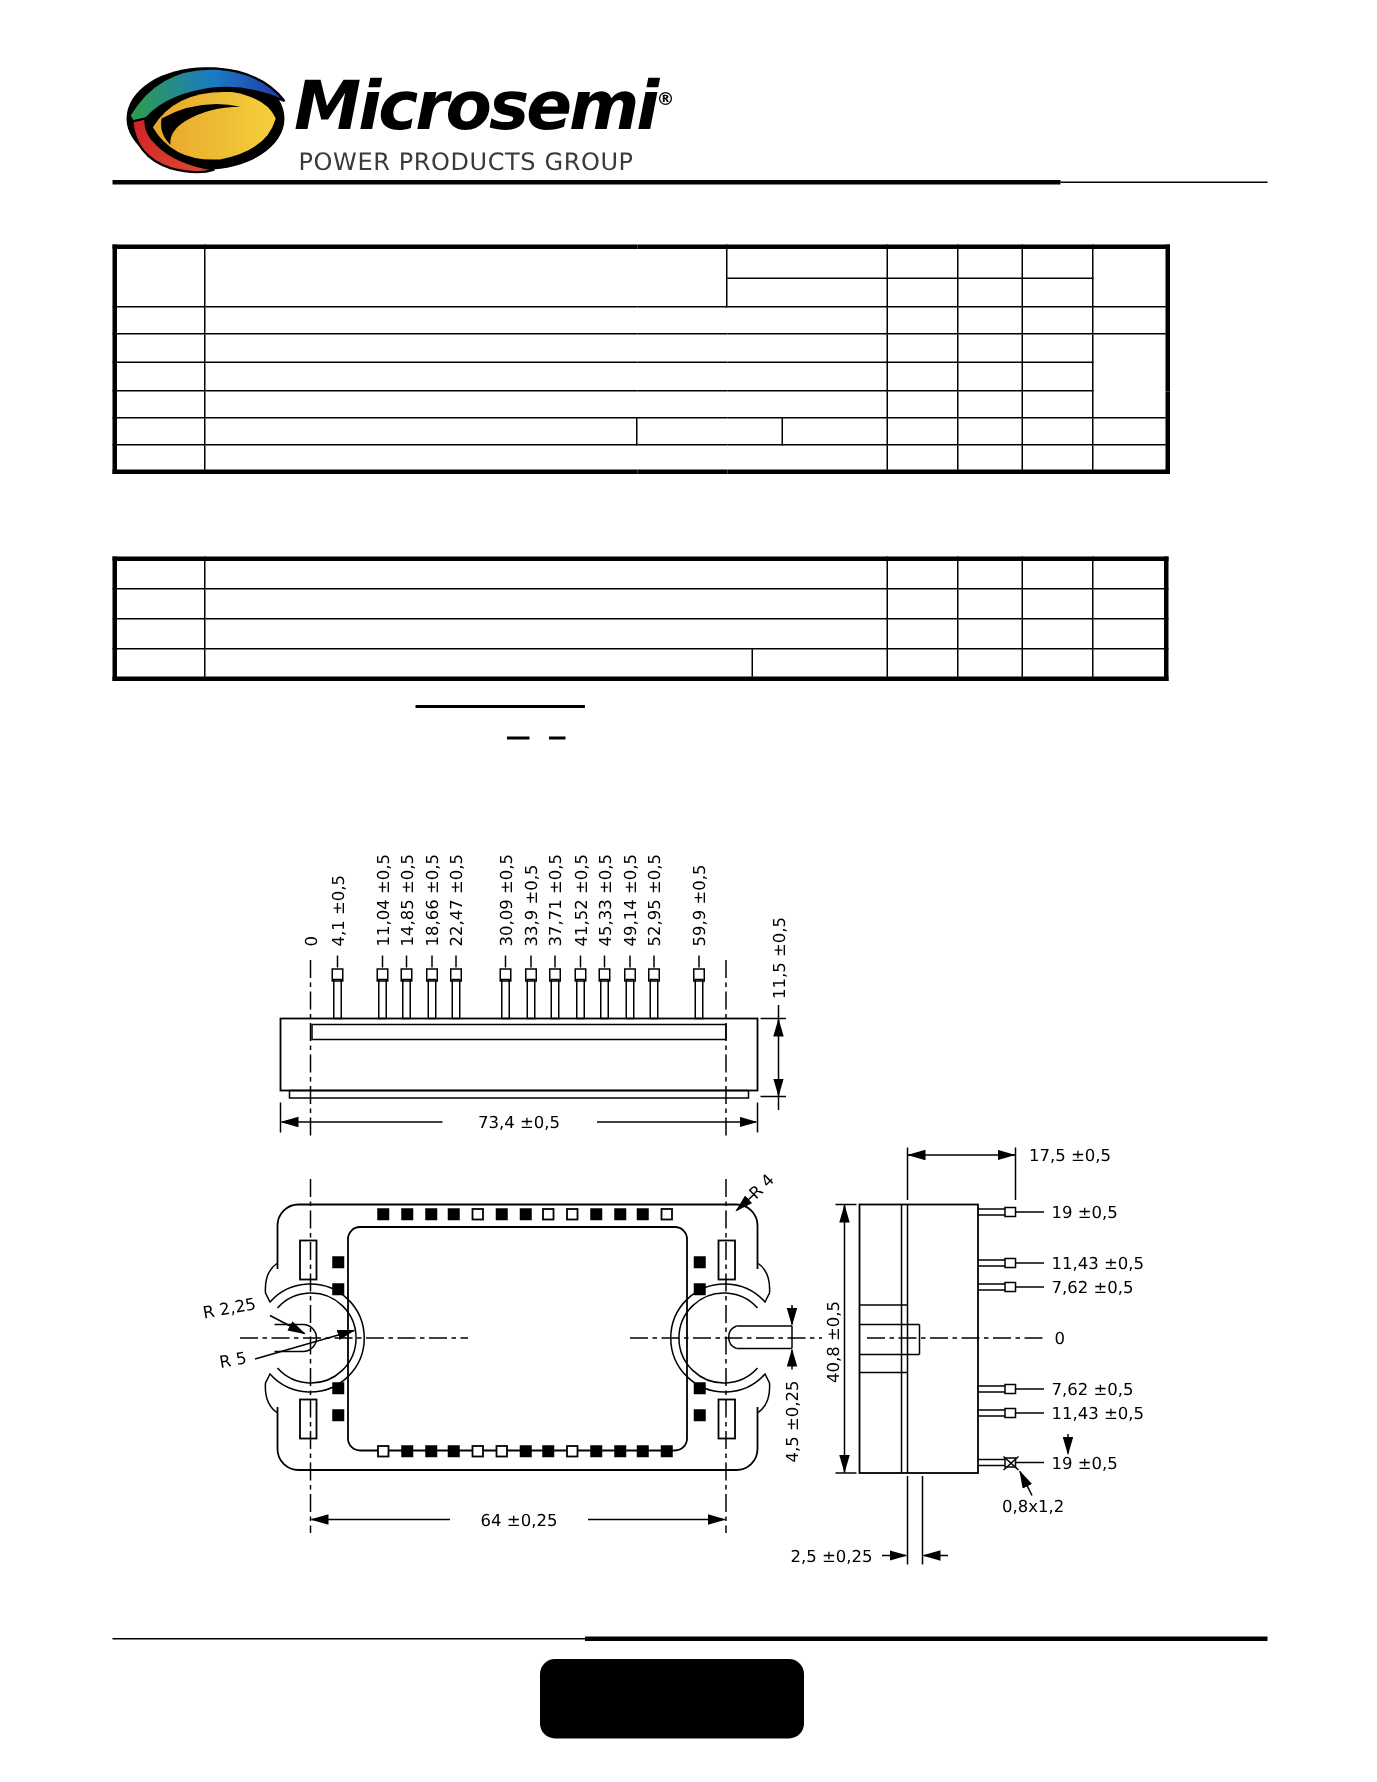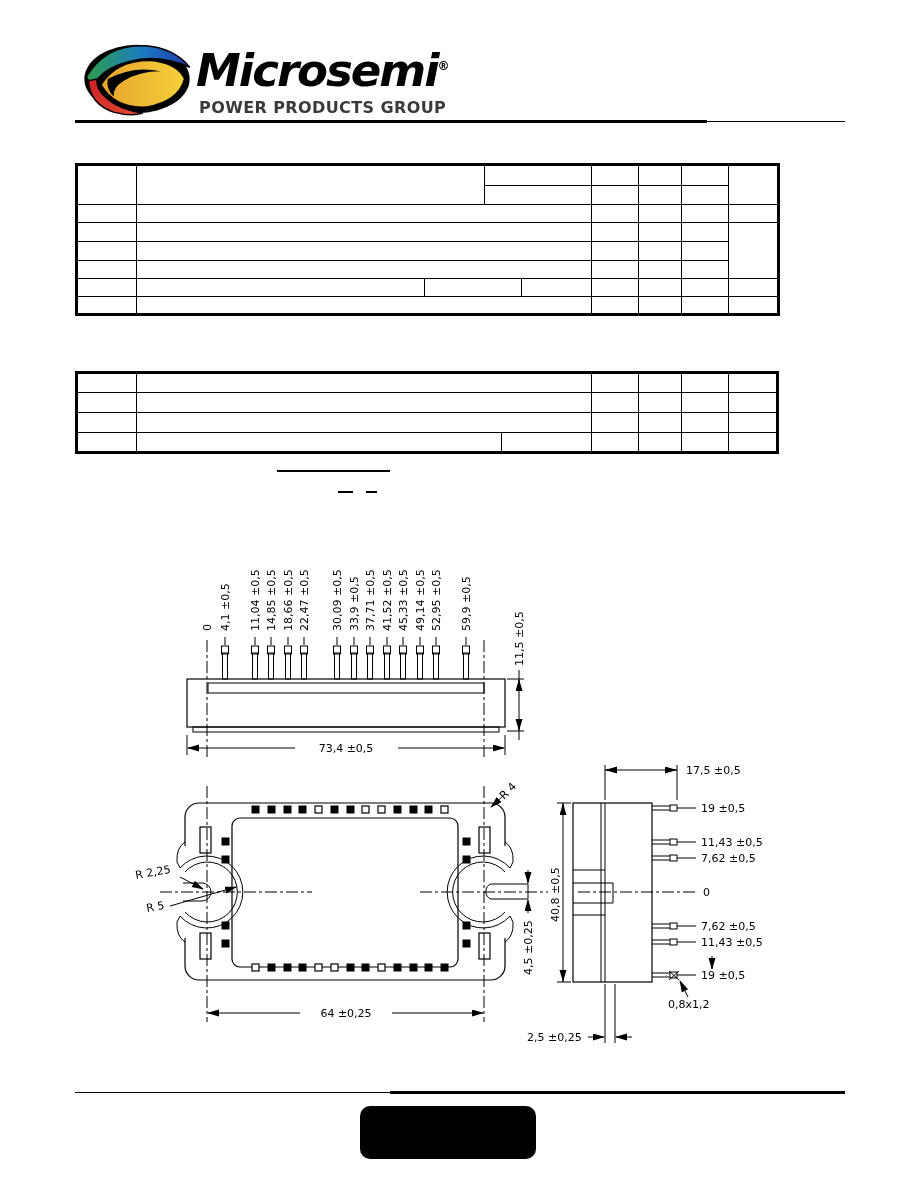--- a/index.html
+++ b/index.html
@@ -4,21 +4,21 @@
 <style>
   html,body{margin:0;padding:0;background:#fff;}
   .page{position:relative;width:918px;height:1188px;background:#ffffff;overflow:hidden;
         font-family:"DejaVu Sans",sans-serif;}
   
   .logo-wrap{position:absolute;left:78px;top:36px;width:360px;height:85px;text-align:right;}
   .swirl{position:absolute;left:0;top:2px;width:118px;height:78px;}
   .brand{position:absolute;left:118px;top:8px;font-family:"DejaVu Sans",sans-serif;
          font-weight:bold;font-style:italic;font-size:45px;color:#000;letter-spacing:-2px;white-space:nowrap;}
   .brand sup{font-size:12px;font-style:normal;letter-spacing:0;}
-  .tagline{position:absolute;left:121px;top:62px;font-size:16px;font-weight:bold;color:#3a3a3a;
+  .tagline{position:absolute;left:121px;top:62px;font-size:16px;font-weight:normal;color:#3a3a3a;
            letter-spacing:.4px;white-space:nowrap;}
   .hr-top-thick{position:absolute;left:75px;top:120px;width:632px;height:3px;background:#000;}
   .hr-top-thin{position:absolute;left:707px;top:121px;width:138px;height:1px;background:#000;}
   
   table.spec{position:absolute;border-collapse:collapse;table-layout:fixed;border:3px solid #000;}
   table.spec td{border:1.5px solid #000;padding:0;font-size:10px;}
   td.bL{border-left:3px solid #000;}
   
   .uline{position:absolute;background:#000;}
   

